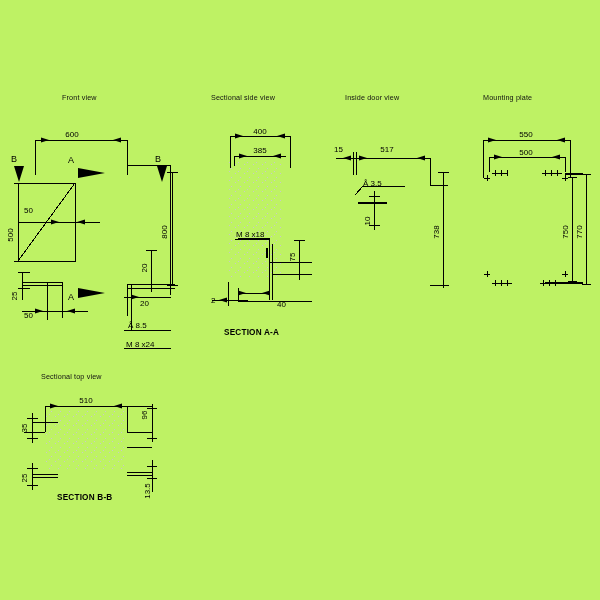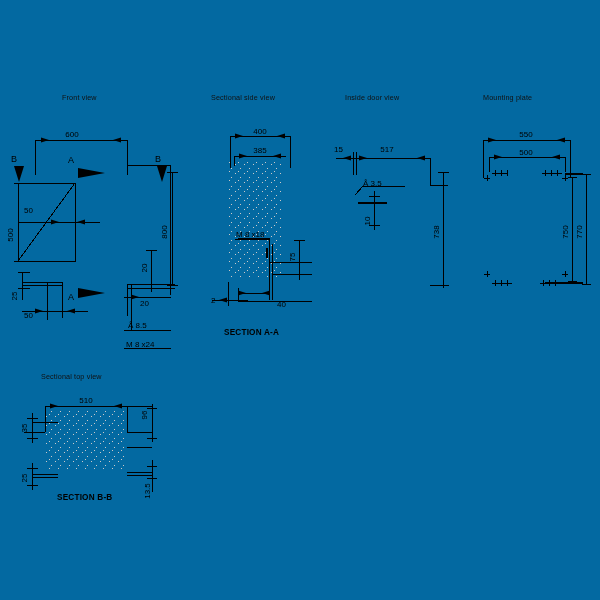--- a/index.html
+++ b/index.html
@@ -4,21 +4,21 @@
 <style>
   html, body {
     margin: 0;
     padding: 0;
     background: #ffffff;
   }
   #sheet {
     position: relative;
     width: 600px;
     height: 600px;
-    background: #0369a1;
+    background: #bef264;
     font-family: "Liberation Sans", sans-serif;
     overflow: hidden;
   }
   #sheet svg {
     position: absolute;
     left: 0;
     top: 0;
     width: 600px;
     height: 600px;
   }

